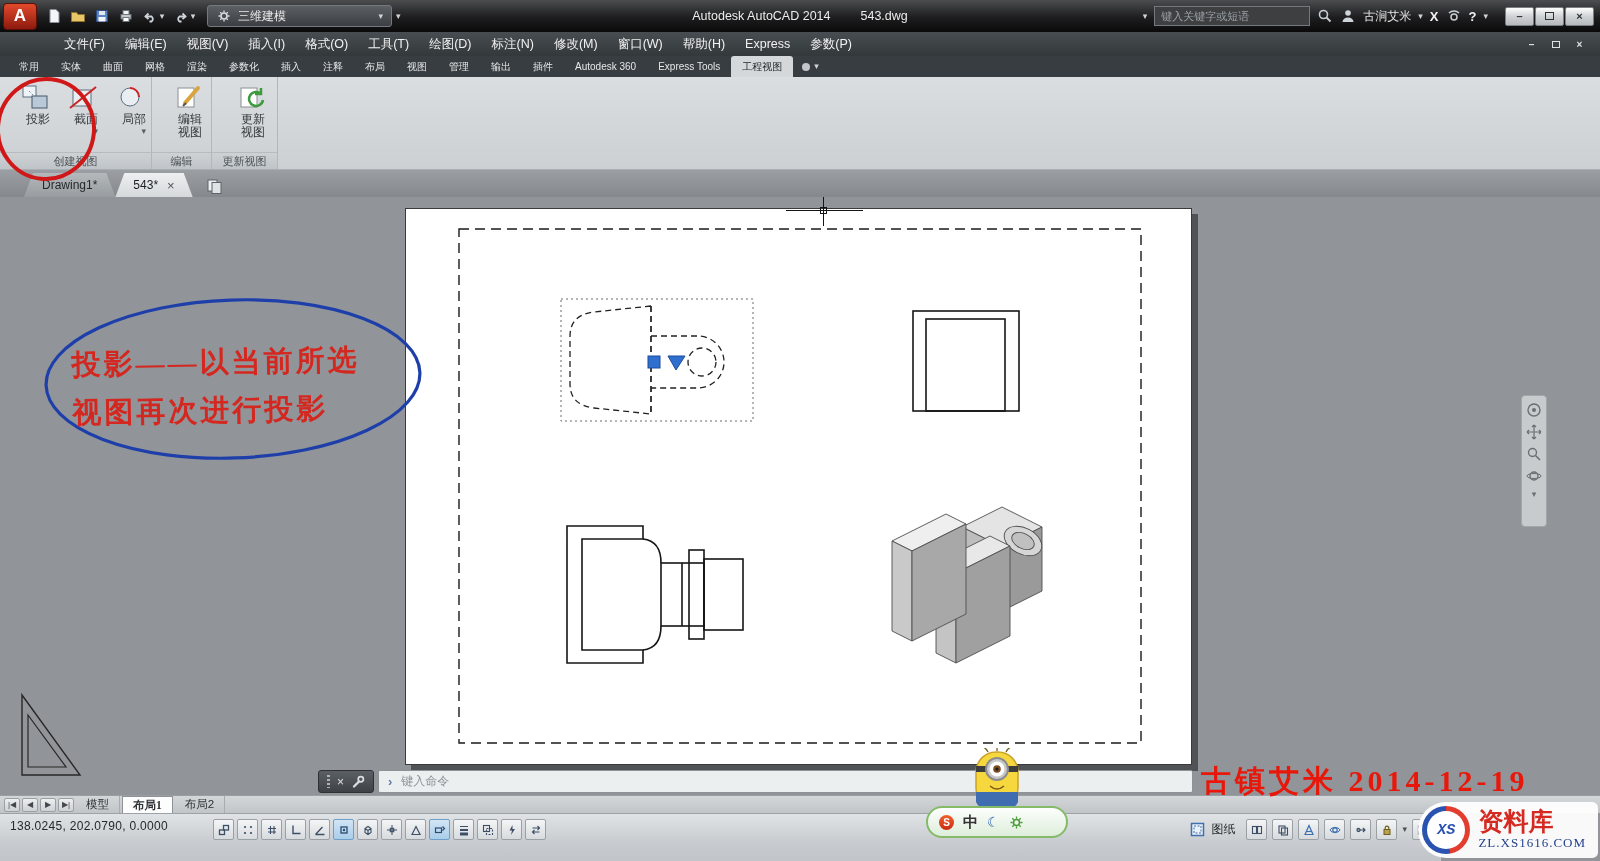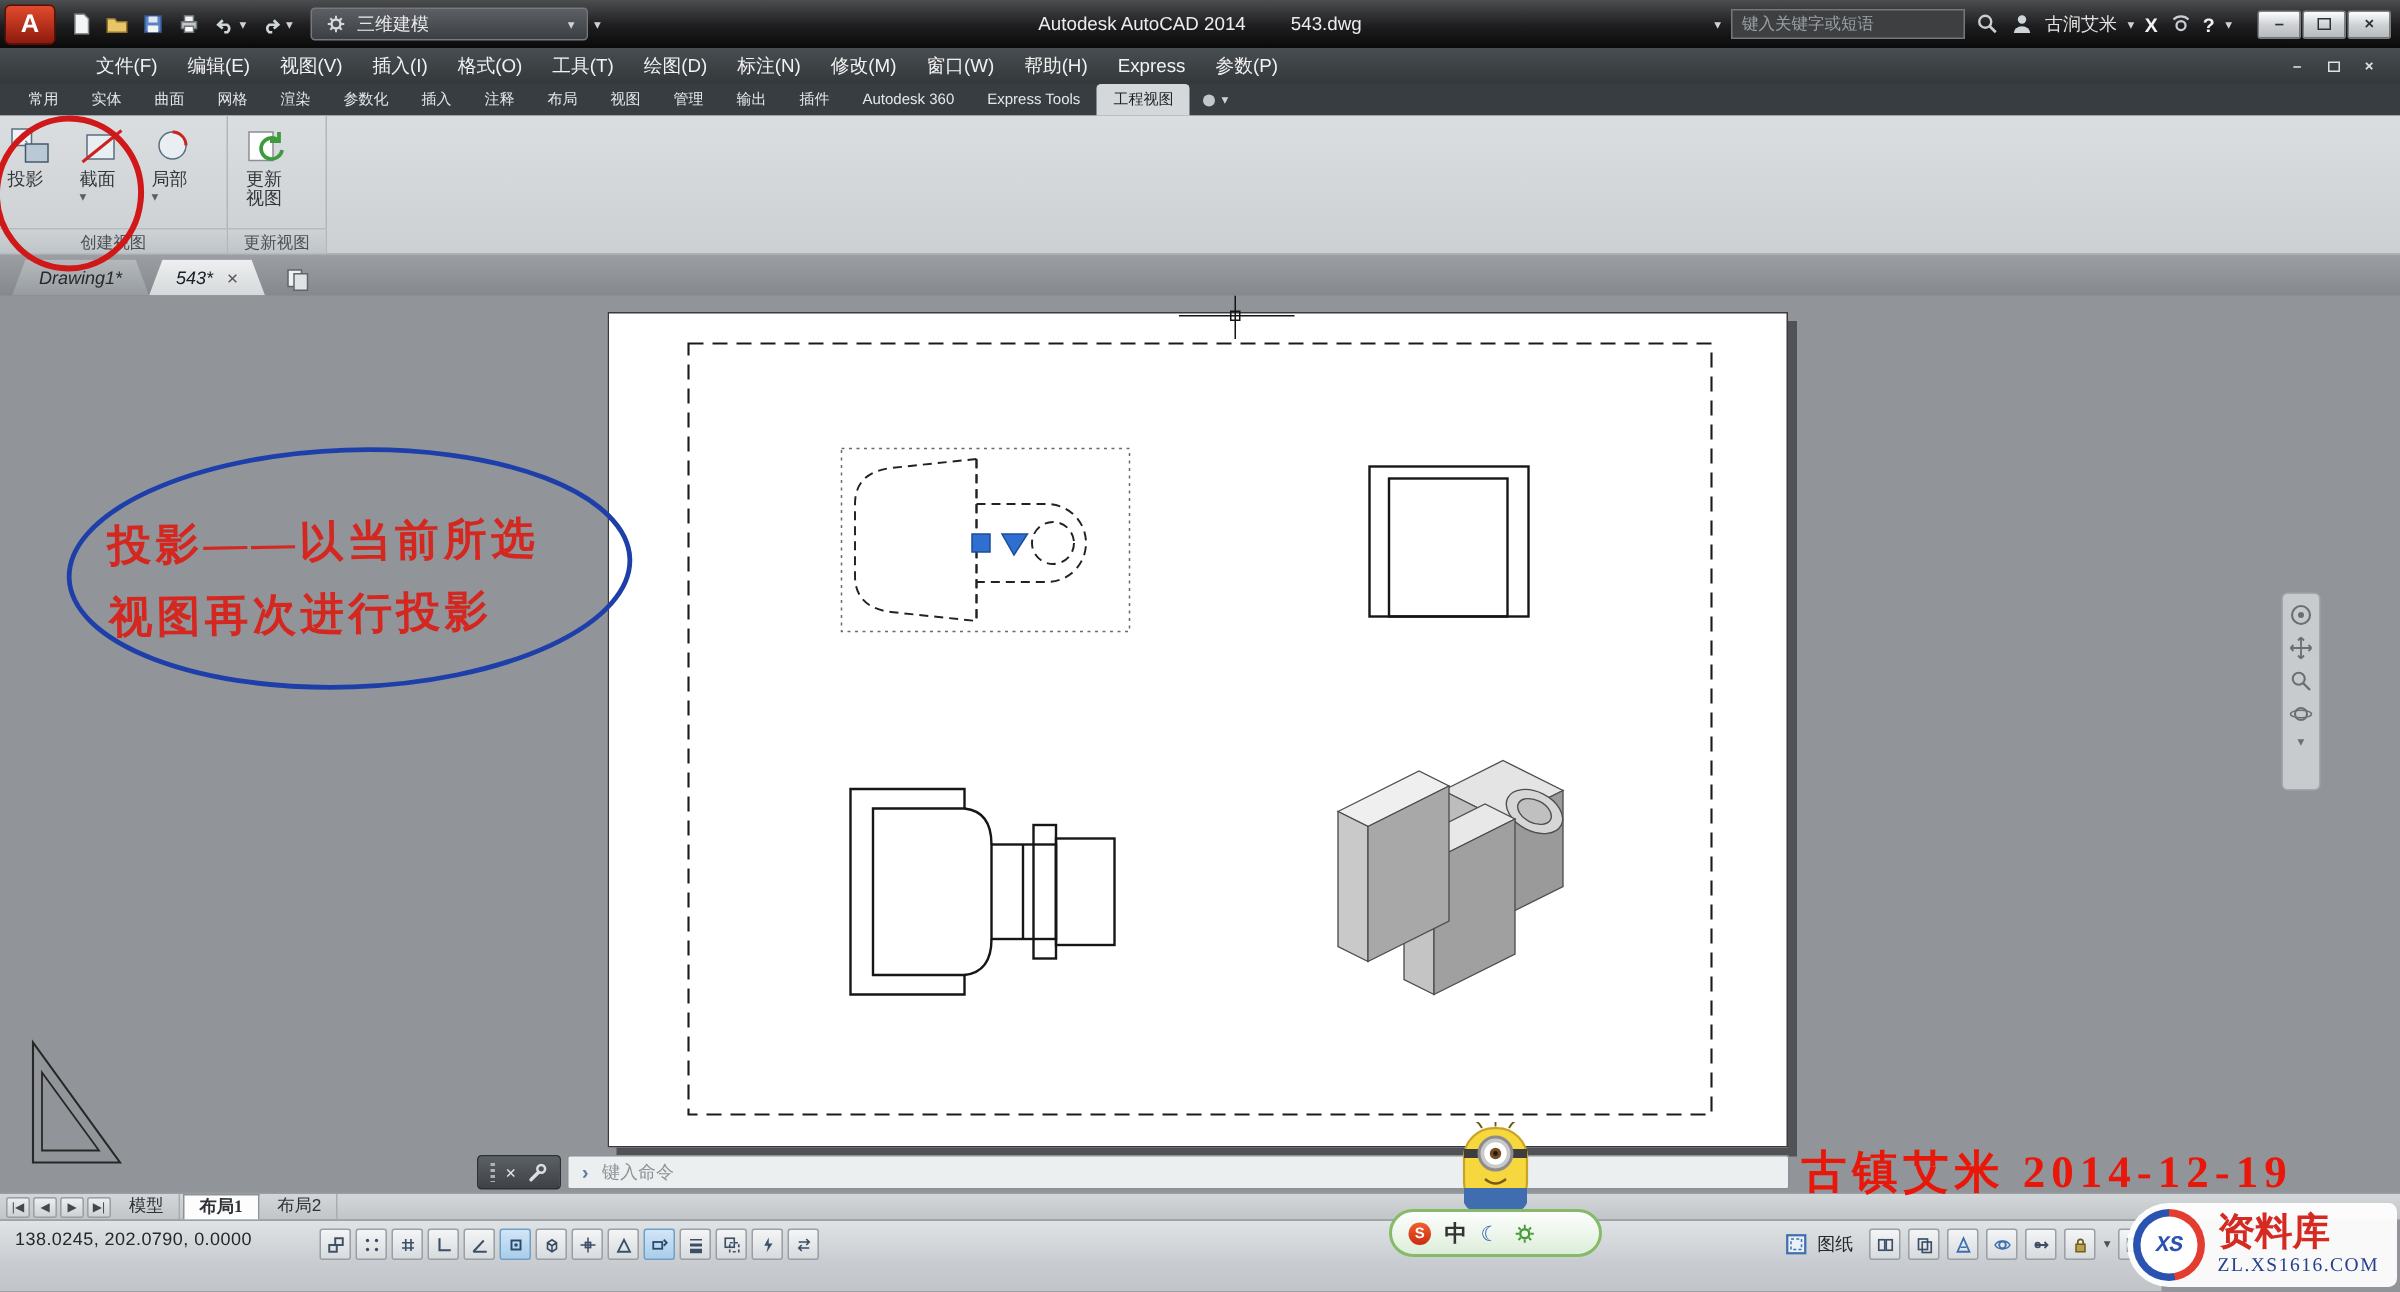--- a/index.html
+++ b/index.html
@@ -50,32 +50,32 @@
     background:#383d41; display:flex; align-items:flex-end; padding-left:8px; }
   .rtab { padding:0 11px; height:21px; line-height:21px; font-size:10px; color:#e5e7e9; white-space:nowrap; }
   .rtab.active { background:#d5d8da; color:#1e2225; border-radius:3px 3px 0 0; }
   .rtab-opt { display:flex; align-items:center; gap:3px; margin-left:8px; height:21px; }
 
   
   .ribbon { position:absolute; top:77px; left:0; width:1600px; height:93px; z-index:10;
     background:linear-gradient(#dbdee1,#ccd0d3); display:flex; border-bottom:1px solid #a9aeb2; }
   .panel { height:92px; border-right:1px solid #b2b7bb; display:flex; flex-direction:column; }
   .panel-buttons { flex:1; display:flex; align-items:flex-start; justify-content:center; gap:3px; padding-top:3px; }
-  .rbtn { width:45px; display:flex; flex-direction:column; align-items:flex-start; gap:1px; padding-top:2px; }
+  .rbtn { width:45px; display:flex; flex-direction:column; align-items:flex-end; gap:1px; padding-top:2px; }
   .ricon { width:30px; height:30px; }
   .rlabel { font-size:12px; color:#33373b; text-align:center; line-height:13px; }
   .rlabel.narrow { width:28px; }
   .rbtn .caret { color:#5a5f63; }
   .panel-title { height:17px; background:linear-gradient(#ced2d5,#bfc4c8); border-top:1px solid #b6bbbf;
     font-size:11px; color:#4b5055; display:flex; align-items:center; justify-content:center; }
   .panel-fill { flex:1; }
 
   
   .filetabs { position:absolute; top:170px; left:0; width:1600px; height:27px; z-index:10;
-    background:linear-gradient(#9b9fa3,#85898d); display:flex; align-items:flex-end; padding-left:8px;font-style:italic; }
+    background:linear-gradient(#9b9fa3,#85898d); display:flex; align-items:flex-end; padding-left:24px; }
   .ftab { height:24px; display:flex; align-items:center; gap:9px; padding:0 18px; font-size:12px;
     clip-path:polygon(9px 0, calc(100% - 9px) 0, 100% 100%, 0 100%); }
   .ftab.inactive { background:linear-gradient(#b5b9bc,#979ca0); color:#26292c; }
   .ftab.active { background:linear-gradient(#edeff0,#d6d9db); color:#1b1f22; }
   .ftab-close { font-size:13px; color:#555; line-height:1; }
   .ftab-new { width:28px; height:23px; margin-left:8px; display:flex; align-items:center; justify-content:center; }
 
   
   .canvas { position:absolute; top:197px; left:0; width:1600px; height:598px; background:#919599; z-index:1; }
   .paper { position:absolute; left:405px; top:11px; width:787px; height:557px; background:#fff;
@@ -405,20 +405,35 @@
             <circle cx="14" cy="15" r="9" fill="#e9eef2" stroke="#5a6e80"></circle>
             <path d="M14 6 a9 9 0 0 1 9 9" stroke="#cc2222" fill="none" stroke-width="2"></path>
             </svg>
           </span>
         <span class="rlabel">局部</span>
         <span class="caret">▾</span>
       </div>
     </div>
     <div class="panel-title">创建视图</div>
   </div>
+  <div class="panel" style="width:60px">
+    <div class="panel-buttons">
+      <div class="rbtn">
+        <span class="ricon">
+          <svg width="30" height="30" viewBox="0 0 30 30">
+            <rect x="4" y="6" width="16" height="19" fill="#fff" stroke="#8a8f94"></rect>
+            <path d="M11 21 L24 6" stroke="#d9a440" stroke-width="4" stroke-linecap="round"></path>
+            <path d="M9 24 l3 -3" stroke="#555" stroke-width="2"></path>
+            </svg>
+          </span>
+        <span class="rlabel narrow">编辑视图</span>
+      </div>
+    </div>
+    <div class="panel-title">编辑</div>
+  </div>
   <div class="panel" style="width:66px">
     <div class="panel-buttons">
       <div class="rbtn">
         <span class="ricon">
           <svg width="30" height="30" viewBox="0 0 30 30">
             <rect x="4" y="6" width="16" height="19" fill="#fff" stroke="#8a8f94"></rect>
             <path d="M24 12 a7 7 0 1 0 2 6" fill="none" stroke="#3d9b3d" stroke-width="2.5"></path>
             <path d="M24 6 v6 h-6" fill="none" stroke="#3d9b3d" stroke-width="2.5"></path>
             </svg>
           </span>

